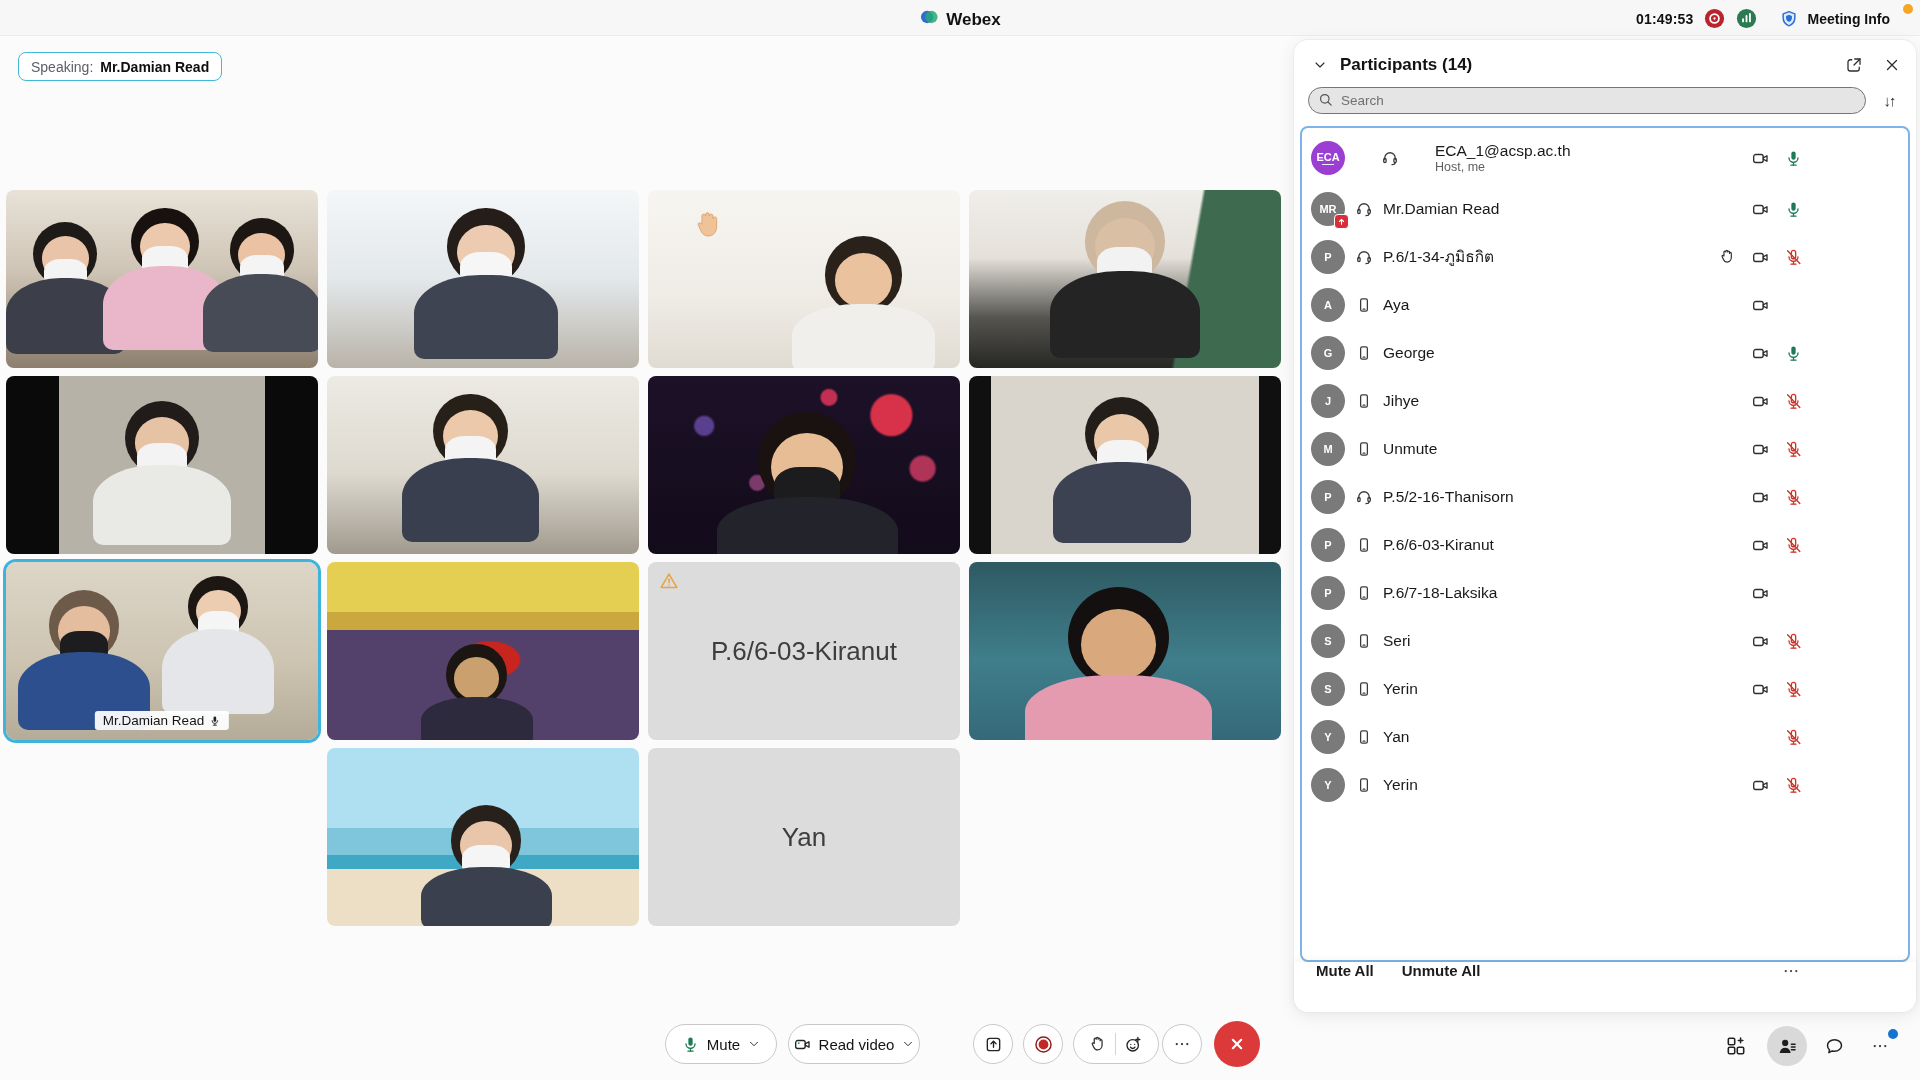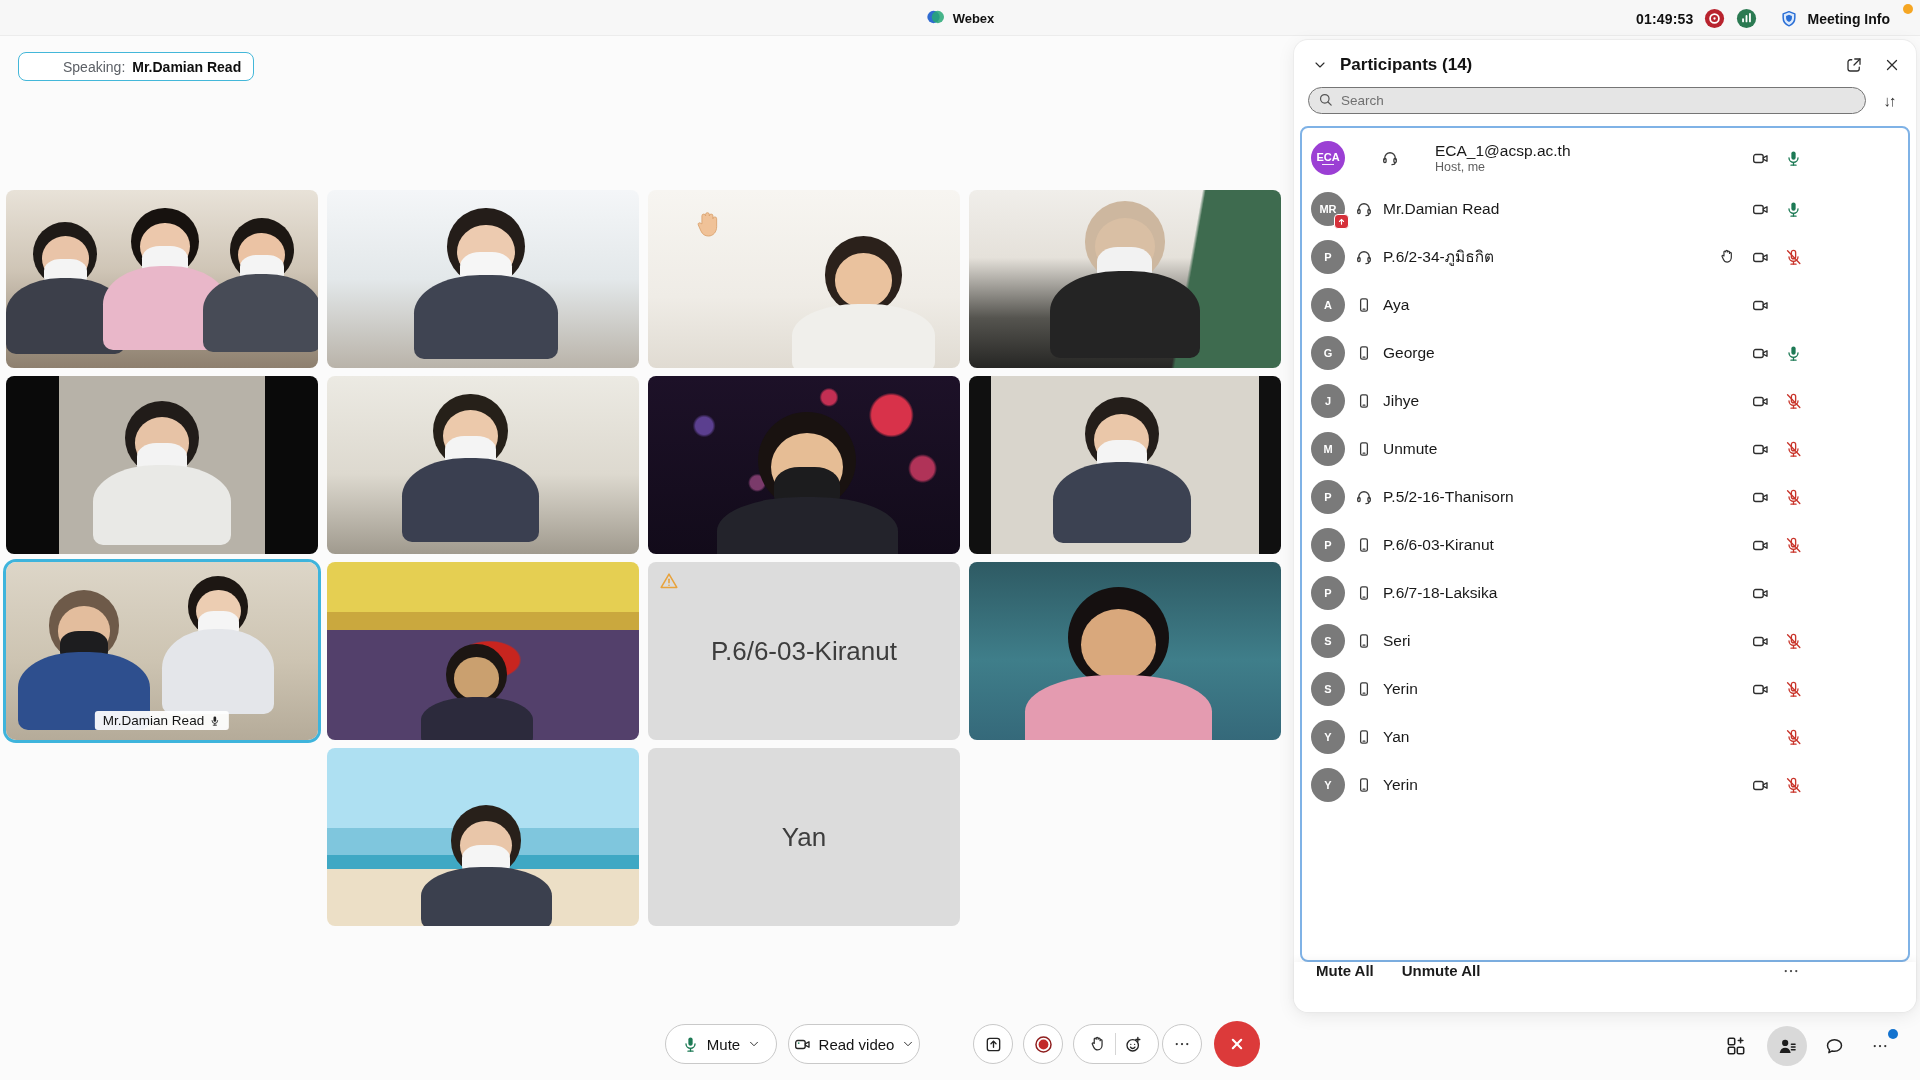--- a/index.html
+++ b/index.html
@@ -1,29 +1,29 @@
 <!DOCTYPE html>
 <html><head>
 <meta charset="utf-8">
 <style>
   * { margin:0; padding:0; box-sizing:border-box; }
   html,body { width:1920px; height:1080px; overflow:hidden; }
   body { position:relative; background:#fbfbfb; font-family:"Liberation Sans", sans-serif; color:#141414; }
 
   
   .topbar { position:absolute; left:0; top:0; width:1920px; height:36px; background:#f7f7f7; border-bottom:1px solid #ececec; }
-  .brand { position:absolute; left:50%; top:7px; transform:translateX(-50%); display:flex; align-items:center; gap:7px; font-size:13px; font-weight:bold; color:#121212; }
+  .brand { position:absolute; left:50%; top:7px; transform:translateX(-50%); display:flex; align-items:center; gap:7px; font-size:17px; font-weight:bold; color:#121212; }
   .topbar-right { position:absolute; right:30px; top:7px; display:flex; align-items:center; gap:9px; }
   .timer { font-size:14px; font-weight:bold; color:#111; letter-spacing:.2px; }
   .meeting-info { font-size:14px; font-weight:bold; color:#111; }
   .corner-dot { position:absolute; right:7px; top:4px; width:10px; height:10px; border-radius:50%; background:#f5a623; }
 
   
   .speaking { position:absolute; left:18px; top:52px; height:29px; display:flex; align-items:center; gap:7px; padding:0 12px; background:#fff; border:1.5px solid #43b7d9; border-radius:8px; font-size:14px; }
-  .speaking .lab { color:#5c6066;margin-left:32px; }
+  .speaking .lab { color:#5c6066; }
   .speaking .who { font-weight:bold; color:#0e0e0e; }
 
   
   .tile { position:absolute; width:312px; height:178px; border-radius:8px; overflow:hidden; background:#999; }
   .tile.active { box-shadow:0 0 0 3px #3eb4dc; border-radius:10px; }
   .tile.placeholder { background:#dcdcdc; display:flex; align-items:center; justify-content:center; }
   .ph-text { font-size:26px; color:#3d3d3d; }
   .warn-badge { position:absolute; left:10px; top:8px; width:22px; height:22px; }
   .tile-label { position:absolute; bottom:10px; left:50%; transform:translateX(-50%); background:rgba(255,255,255,.93); color:#141414; font-size:13.5px; padding:2px 8px; border-radius:3px; display:flex; align-items:center; gap:5px; white-space:nowrap; }
   .hand-overlay { position:absolute; left:14%; top:10%; width:34px; height:34px; }
@@ -387,21 +387,21 @@
           </div>
           <span class="dev-ic">
             <svg width="18" height="18" viewBox="0 0 24 24" fill="none" stroke="currentColor" stroke-width="1.7" stroke-linecap="round" stroke-linejoin="round">
               <path d="M5 14v-2a7 7 0 0 1 14 0v2"></path>
               <rect x="3.6" y="12.6" width="3.2" height="5.4" rx="1.5"></rect>
               <rect x="17.2" y="12.6" width="3.2" height="5.4" rx="1.5"></rect>
               <path d="M18.8 18.4c0 1.7-2.3 2.5-4.2 2.5"></path>
             </svg>
           </span>
           <div>
-            <div class="p-name">P.6/2-34-ภูมิธกิต</div>
+            <div class="p-name">P.6/1-34-ภูมิธกิต</div>
           </div>
           <div class="slots">
             <span class="slot hand-ic">
               <svg width="17" height="17" viewBox="0 0 24 24" fill="none" stroke="currentColor" stroke-width="1.7" stroke-linecap="round" stroke-linejoin="round">
                 <path d="M7 11.2V5.6a1.3 1.3 0 0 1 2.6 0v-1a1.3 1.3 0 0 1 2.6 0v1a1.3 1.3 0 0 1 2.6 0v2a1.3 1.3 0 0 1 2.6 0v5.6c0 3.6-2.4 6.6-5.8 6.6-2.4 0-4.3-1.3-5.3-3.6l-1.9-4.3c-.5-1.1.9-2 1.8-1.1z"></path>
               </svg>
             </span>
             <span class="slot cam-ic">
               <svg width="19" height="19" viewBox="0 0 24 24" fill="none" stroke="currentColor" stroke-width="1.7" stroke-linecap="round" stroke-linejoin="round">
                 <rect x="3.4" y="7" width="12" height="10" rx="2.6"></rect>

